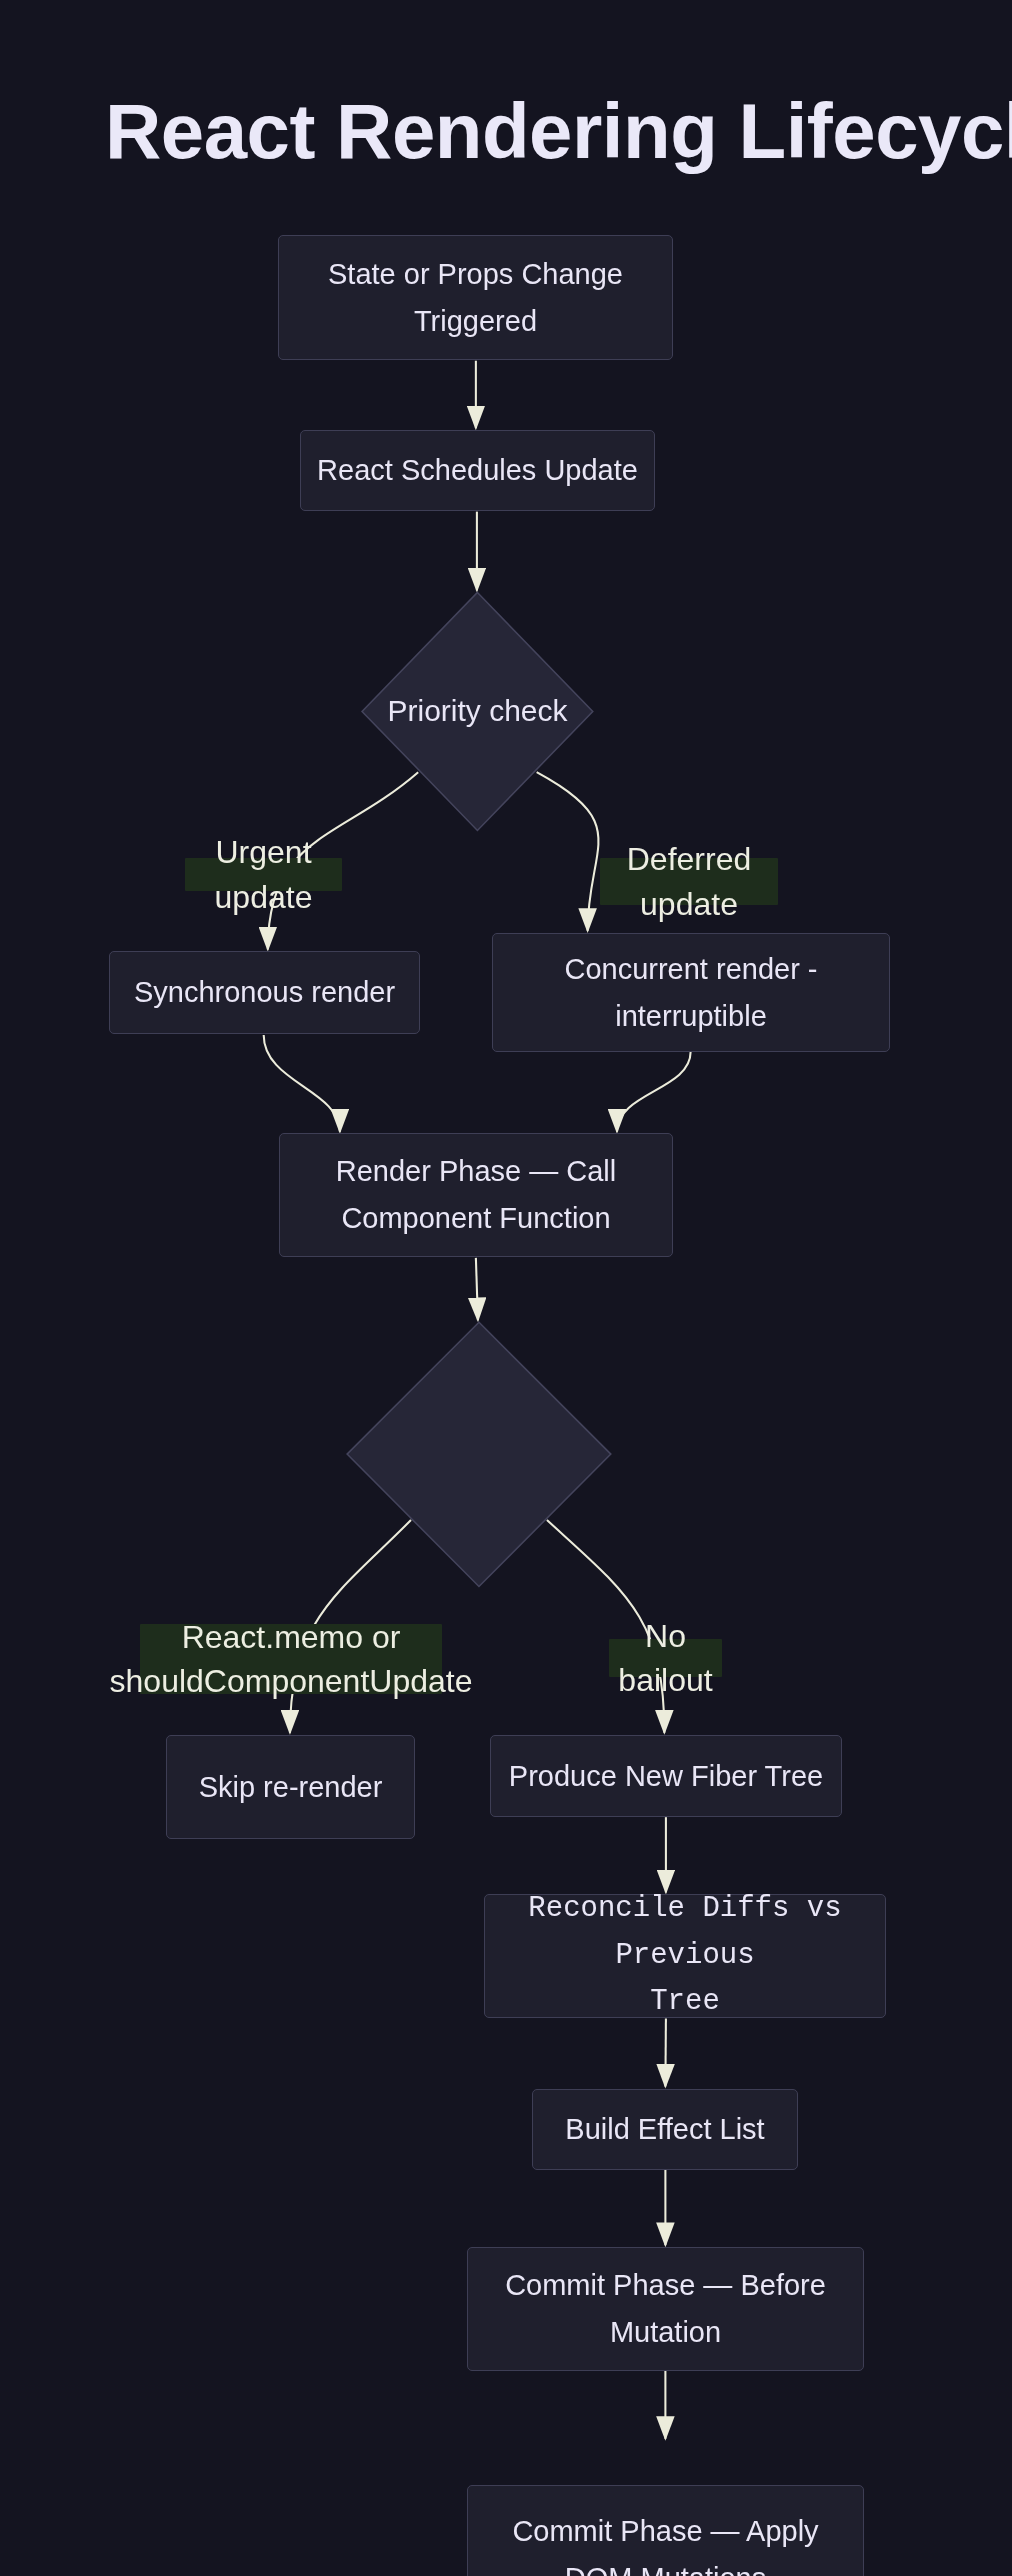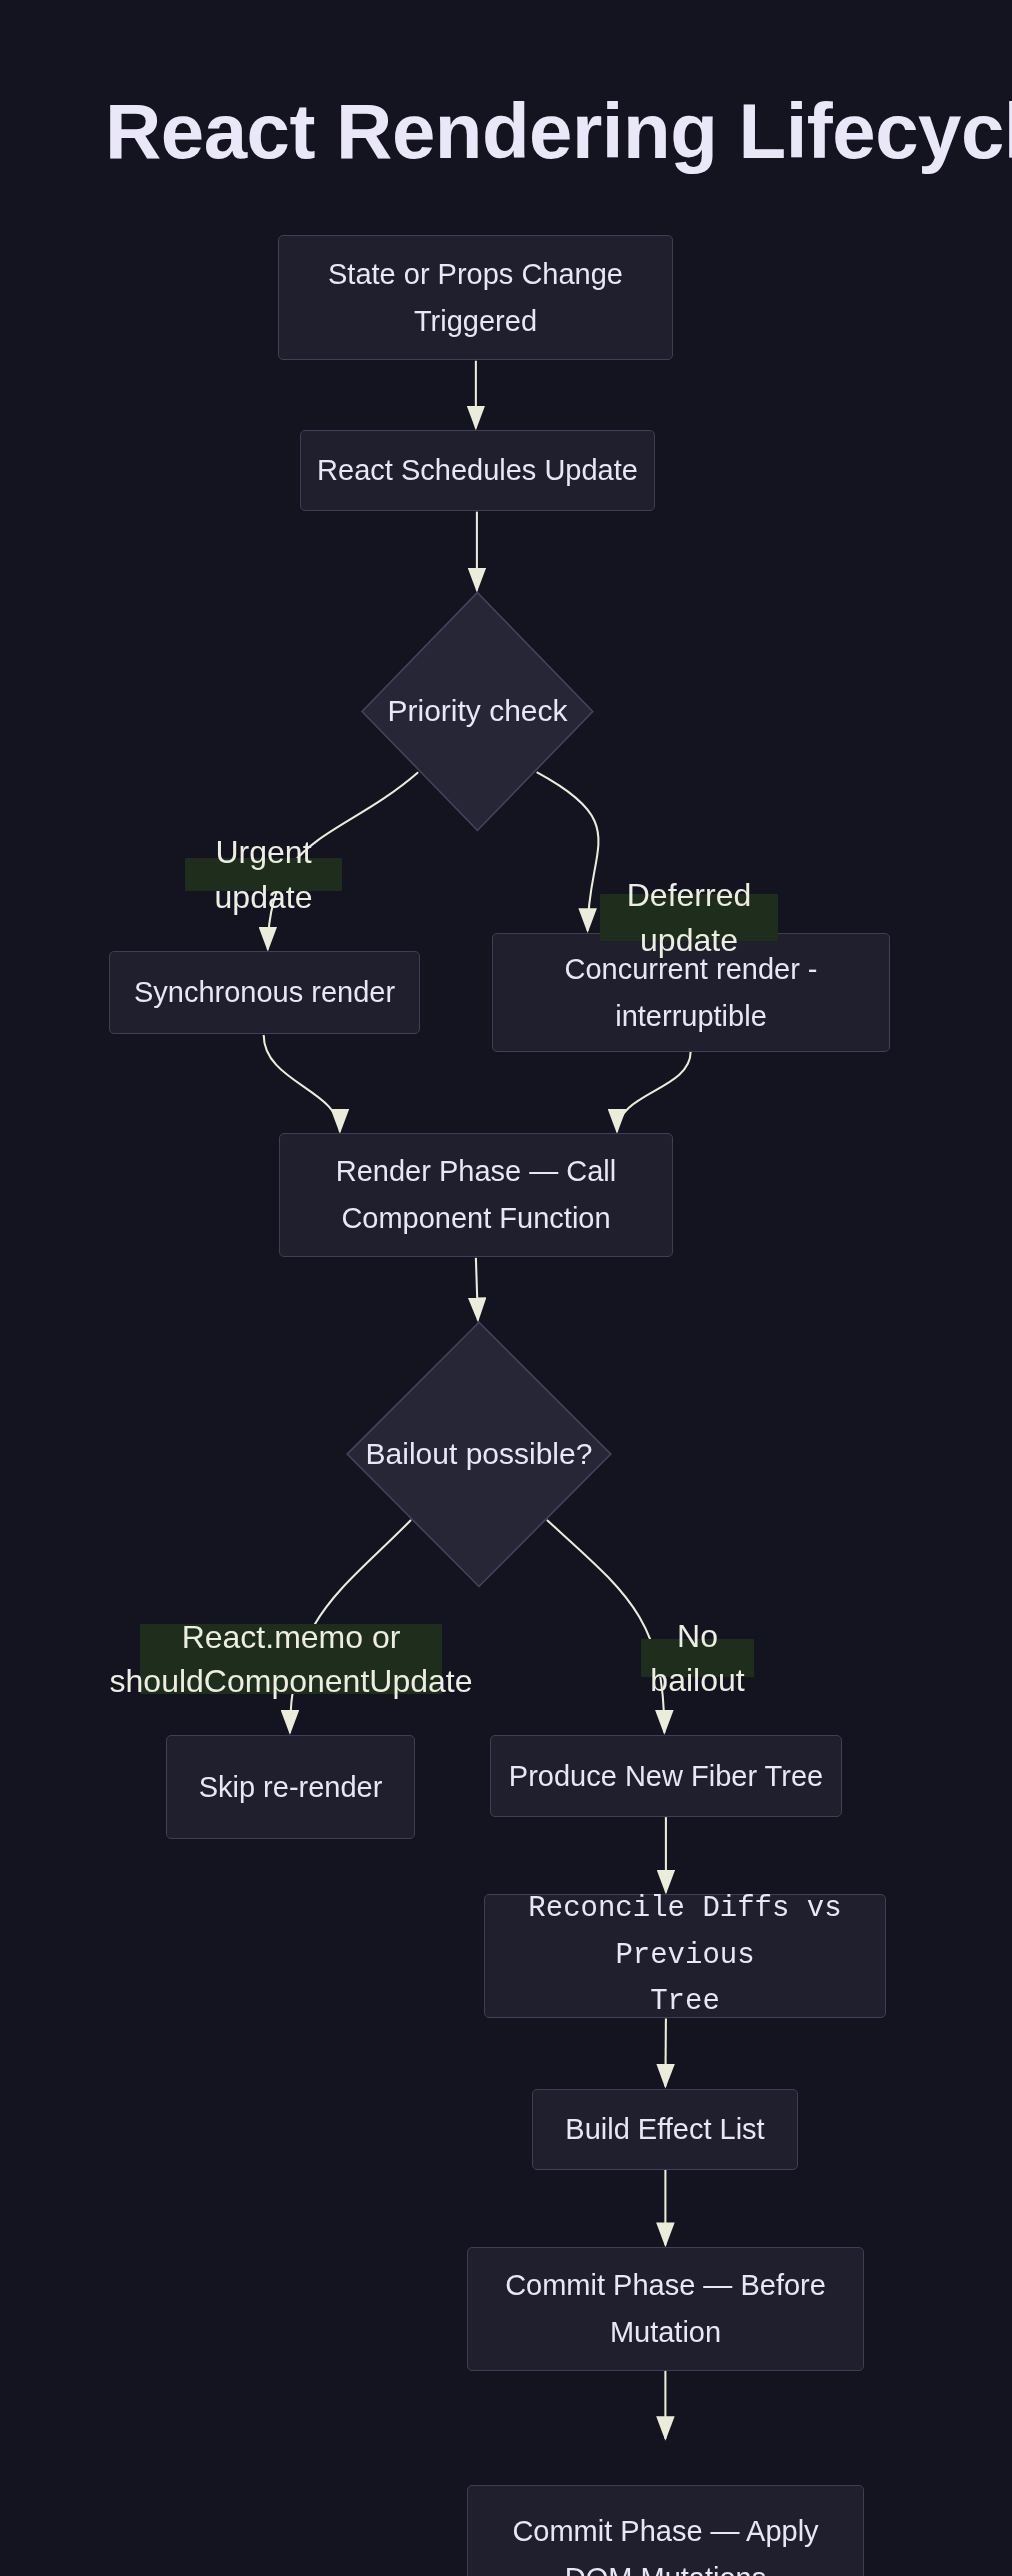--- a/index.html
+++ b/index.html
@@ -94,25 +94,24 @@
   <div class="node" style="left:532px;top:2089px;width:266px;height:81px;">Build Effect List</div>
 
   <div class="node" style="left:467px;top:2247px;width:397px;height:124px;">Commit Phase — Before
 Mutation</div>
 
   <div class="node" style="left:467px;top:2441px;width:397px;height:140px;margin-top:44px;">Commit Phase — Apply
 DOM Mutations</div>
 
   <div class="diamond-text" style="left:362px;top:685px;width:231px;height:52px;">Priority check</div>
 
-  <div class="diamond-text" style="left:347px;top:1428px;width:264px;height:52px;">Bailout possible?</div>
 
   <div class="edge-label" style="left:185px;top:858px;width:157px;height:33px;">Urgent update</div>
 
-  <div class="edge-label" style="left:600px;top:858px;width:178px;height:47px;margin-top:36px;">Deferred update</div>
+  <div class="edge-label" style="left:600px;top:858px;width:178px;height:47px;">Deferred update</div>
 
   <div class="edge-label" style="left:140px;top:1624px;width:302px;height:70px;">React.memo or
 shouldComponentUpdate</div>
 
-  <div class="edge-label" style="left:609px;top:1639px;width:113px;height:38px;margin-left:32px;">No bailout</div>
+  <div class="edge-label" style="left:609px;top:1639px;width:113px;height:38px;">No bailout</div>
 
 </div>
 
 
 </body></html>

